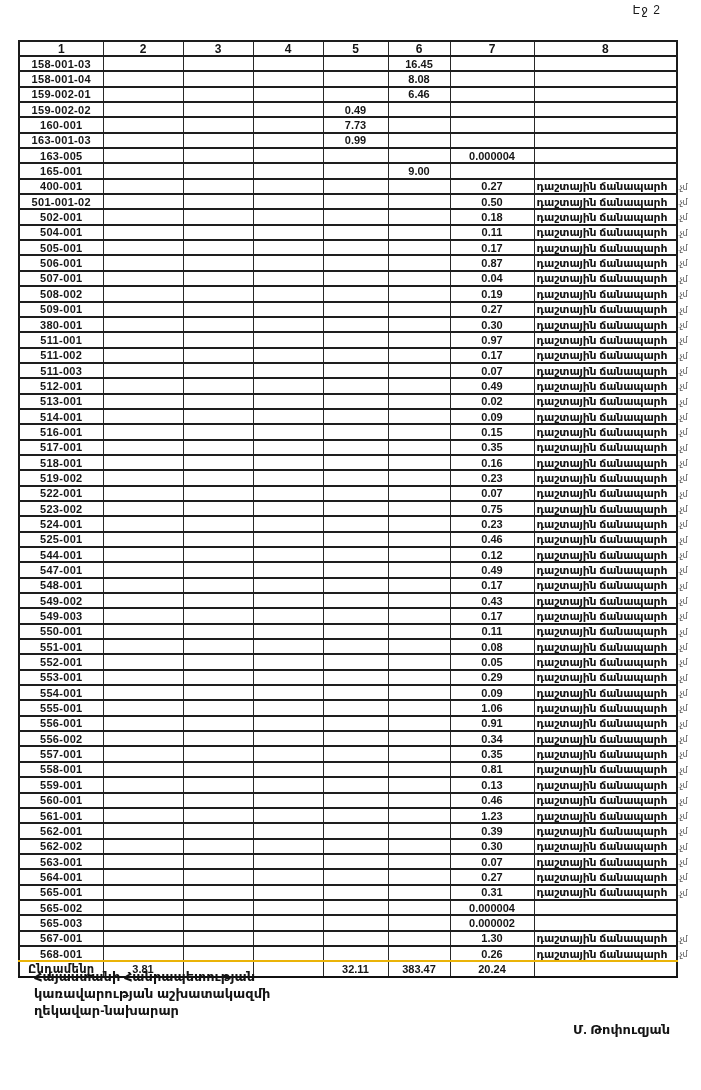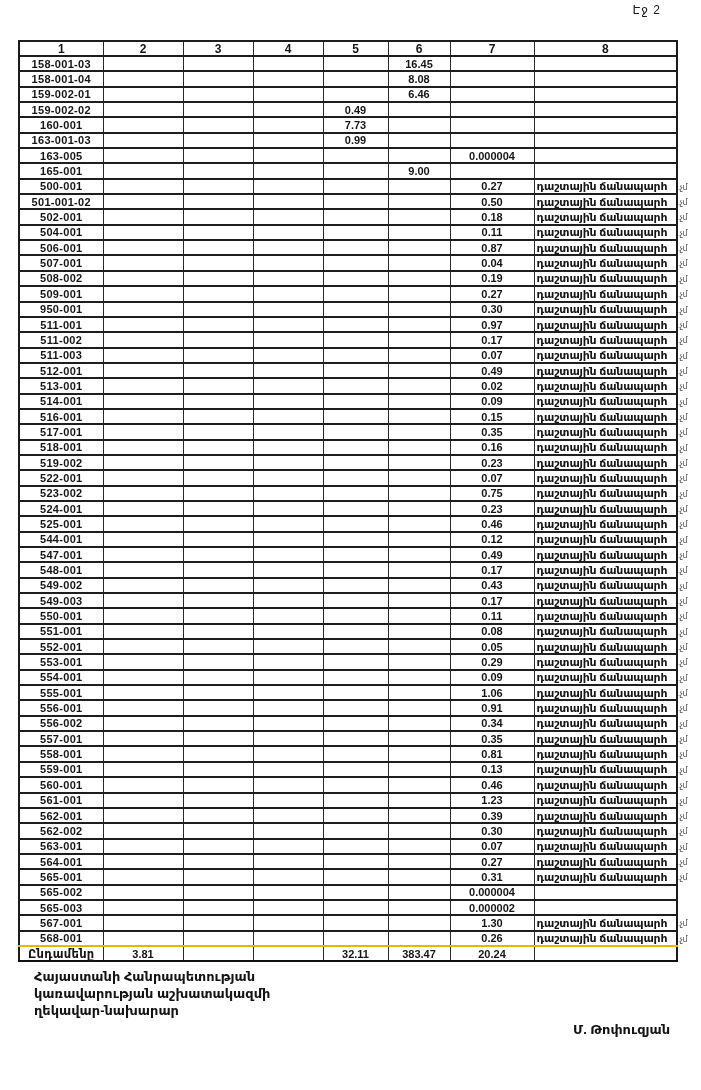--- a/index.html
+++ b/index.html
@@ -170,21 +170,21 @@
           <td class="c-id">165-001</td>
           <td class="c-num"></td>
           <td class="c-num"></td>
           <td class="c-num"></td>
           <td class="c-num"></td>
           <td class="c-num">9.00</td>
           <td class="c-num"></td>
           <td class="c-road"></td>
         </tr>
         <tr>
-          <td class="c-id">500-001</td>
+          <td class="c-id">400-001</td>
           <td class="c-num"></td>
           <td class="c-num"></td>
           <td class="c-num"></td>
           <td class="c-num"></td>
           <td class="c-num"></td>
           <td class="c-num">0.27</td>
           <td class="c-road">դաշտային ճանապարհ<span class="road-suffix">.չմ</span></td>
         </tr>
         <tr>
           <td class="c-id">501-001-02</td>
@@ -210,20 +210,30 @@
           <td class="c-id">504-001</td>
           <td class="c-num"></td>
           <td class="c-num"></td>
           <td class="c-num"></td>
           <td class="c-num"></td>
           <td class="c-num"></td>
           <td class="c-num">0.11</td>
           <td class="c-road">դաշտային ճանապարհ<span class="road-suffix">.չմ</span></td>
         </tr>
         <tr>
+          <td class="c-id">505-001</td>
+          <td class="c-num"></td>
+          <td class="c-num"></td>
+          <td class="c-num"></td>
+          <td class="c-num"></td>
+          <td class="c-num"></td>
+          <td class="c-num">0.17</td>
+          <td class="c-road">դաշտային ճանապարհ<span class="road-suffix">.չմ</span></td>
+        </tr>
+        <tr>
           <td class="c-id">506-001</td>
           <td class="c-num"></td>
           <td class="c-num"></td>
           <td class="c-num"></td>
           <td class="c-num"></td>
           <td class="c-num"></td>
           <td class="c-num">0.87</td>
           <td class="c-road">դաշտային ճանապարհ<span class="road-suffix">.չմ</span></td>
         </tr>
         <tr>
@@ -250,21 +260,21 @@
           <td class="c-id">509-001</td>
           <td class="c-num"></td>
           <td class="c-num"></td>
           <td class="c-num"></td>
           <td class="c-num"></td>
           <td class="c-num"></td>
           <td class="c-num">0.27</td>
           <td class="c-road">դաշտային ճանապարհ<span class="road-suffix">.չմ</span></td>
         </tr>
         <tr>
-          <td class="c-id">950-001</td>
+          <td class="c-id">380-001</td>
           <td class="c-num"></td>
           <td class="c-num"></td>
           <td class="c-num"></td>
           <td class="c-num"></td>
           <td class="c-num"></td>
           <td class="c-num">0.30</td>
           <td class="c-road">դաշտային ճանապարհ<span class="road-suffix">.չմ</span></td>
         </tr>
         <tr>
           <td class="c-id">511-001</td>

